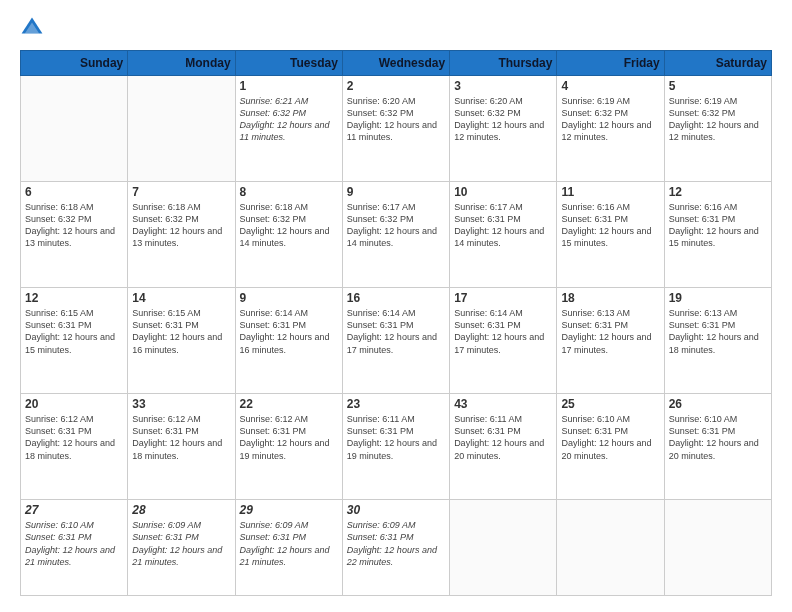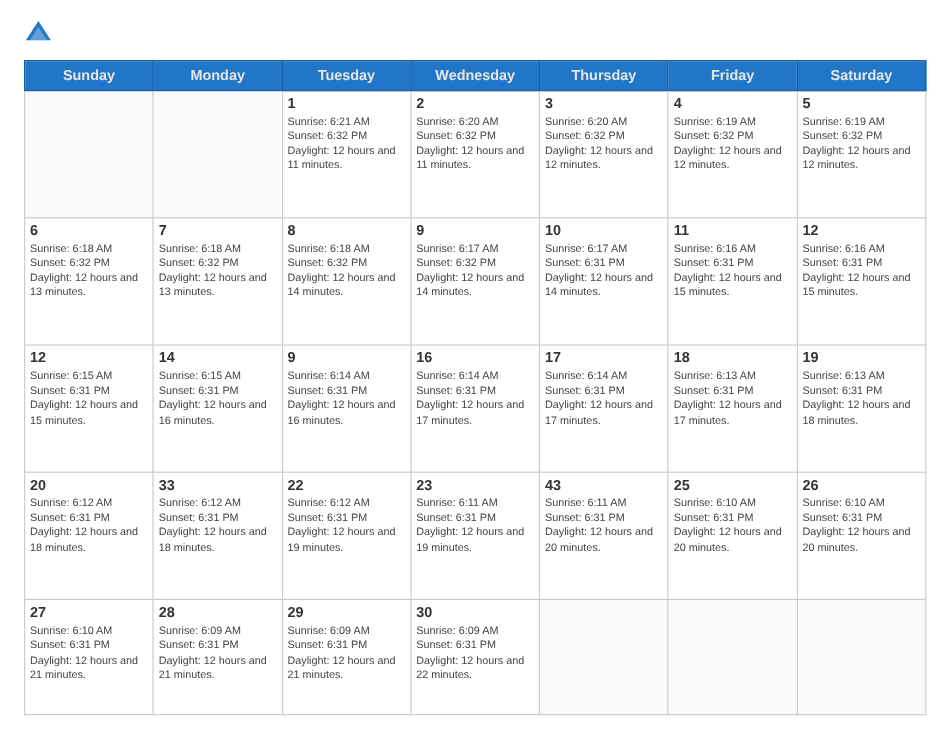--- a/index.html
+++ b/index.html
@@ -61,25 +61,25 @@
     }
     .calendar {
       flex: 1;
       border: 1px solid #ccc;
       border-collapse: collapse;
       width: 100%;
       table-layout: fixed;
     }
     .calendar th {
       background-color: #2176c7;
-      color: #e5e5e5;
+      color: #0f172a;
       font-size: 12px;
       font-weight: bold;
       padding: 5px 4px;
-      text-align: center;
+      text-align: right;
       border: 1px solid #1a5fa0;
     }
     .calendar td {
       border: 1px solid #ccc;
       vertical-align: top;
       padding: 3px 4px;
       font-size: 9.5px;
       color: #333;
       width: calc(100% / 7);
       height: 82px;
@@ -94,20 +94,21 @@
     .day-info {
       font-size: 9px;
       color: #444;
       line-height: 1.35;
     }
     .empty-cell {
       background: #fafafa;
     }
     tr:last-child td {
       height: 74px;
+      font-style: italic;
     }
   </style>
 </head>
 <body>
 
 <div class="page">
   <div class="header">
     <div class="logo">
       <svg class="logo-icon" viewBox="0 0 30 30">
         <polygon points="15,2 28,22 2,22" fill="#2176c7"></polygon>
@@ -135,21 +136,21 @@
           <th>Friday</th>
           <th>Saturday</th>
         </tr>
     </thead>
     <tbody id="calendar-body">
     <tr>
           <td class="empty-cell"></td>
           <td class="empty-cell"></td>
           <td>
             <span class="day-number">1</span>
-            <div class="day-info" style="white-space: pre-line;">Sunrise: 6:21 AM
+            <div class="day-info" style="white-space: pre-line; font-style: italic;">Sunrise: 6:21 AM
 Sunset: 6:32 PM
 Daylight: 12 hours and 11 minutes.</div>
           </td>
           <td>
             <span class="day-number">2</span>
             <div class="day-info" style="white-space: pre-line;">Sunrise: 6:20 AM
 Sunset: 6:32 PM
 Daylight: 12 hours and 11 minutes.</div>
           </td>
           <td>

